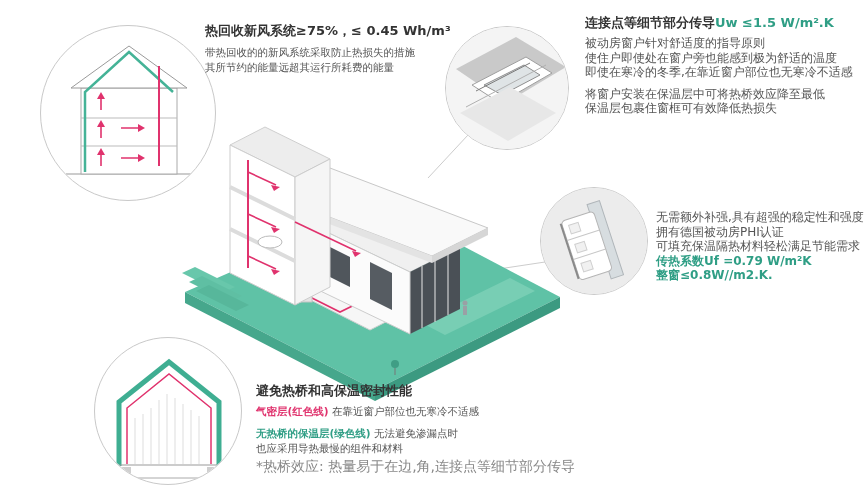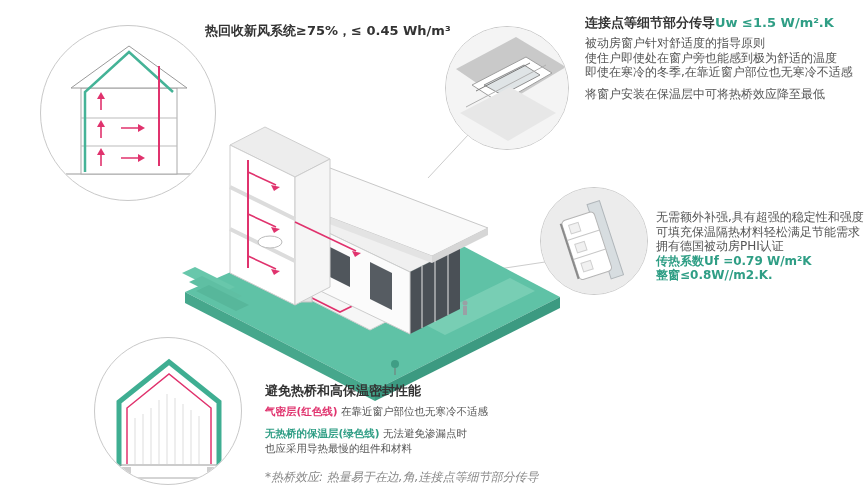--- a/index.html
+++ b/index.html
@@ -13,21 +13,21 @@
     background:#ffffff;overflow:hidden;box-sizing:border-box;z-index:2;
   }
   .txt{position:absolute;z-index:3;}
   .blk-title{font-size:13px;font-weight:bold;color:#333;line-height:17px;}
   .body{font-size:10.5px;line-height:15px;color:#555;}
   .body-sm{font-size:12px;line-height:14.5px;color:#555;white-space:nowrap;}
   .t-teal-b{color:#2f9e85;font-weight:bold;}
   .t-red{color:#e0326d;}
   .t-red-b{color:#e0326d;font-weight:bold;text-align:center;}
   .gap{height:7px;}
-  .footnote{font-size:12px;color:#888;margin-top:14px;font-style:italic;}
+  .footnote{font-size:14px;color:#888;margin-top:3px;}
   #bg-lines{position:absolute;left:0;top:0;z-index:0;}
   #house-svg{position:absolute;left:170px;top:72px;z-index:1;}
 </style>
 </head>
 <body>
 
 <div id="stage">
 
   <svg id="bg-lines" width="865" height="492">
     <line x1="468" y1="135" x2="428" y2="178" stroke="#cccccc" stroke-width="1"></line>
@@ -178,46 +178,51 @@
       <polyline points="24,128 24,64 74,24 124,64 124,128" fill="none" stroke="#3fae92" stroke-width="5"></polyline>
       <polyline points="32,126 32,70 74,36 116,70 116,126" fill="none" stroke="#e0326d" stroke-width="1.5"></polyline>
       <line x1="24" y1="127" x2="124" y2="127" stroke="#999999"></line>
       <rect x="18" y="129" width="18" height="9" fill="#cfcfcf"></rect>
       <rect x="112" y="129" width="18" height="9" fill="#cfcfcf"></rect>
     </svg>
   </div>
 
   <div class="txt" style="left:205px;top:22px;width:370px;">
     <div class="blk-title">热回收新风系统≥75%，≤ 0.45 Wh/m³</div>
+    <div class="body" style="margin-top:6px;">
+      <div>带热回收的的新风系统采取防止热损失的措施</div>
+      <div>其所节约的能量远超其运行所耗费的能量</div>
+    </div>
   </div>
 
   <div class="txt" style="left:585px;top:14px;width:276px;">
     <div class="blk-title">
       <span>连接点等细节部分传导</span><span class="t-teal-b">Uw ≤1.5 W/m².K</span>
     </div>
     <div class="body-sm" style="margin-top:5px;">
       <div>被动房窗户针对舒适度的指导原则</div>
       <div>使住户即使处在窗户旁也能感到极为舒适的温度</div>
       <div>即使在寒冷的冬季,在靠近窗户部位也无寒冷不适感</div>
       <div class="gap"></div>
       <div>将窗户安装在保温层中可将热桥效应降至最低</div>
+      <div>保温层包裹住窗框可有效降低热损失</div>
     </div>
   </div>
 
   <div class="txt" style="left:656px;top:210px;width:206px;">
     <div class="body-sm">
       <div>无需额外补强,具有超强的稳定性和强度</div>
+      <div>拥有德国被动房PHI认证</div>
       <div>可填充保温隔热材料轻松满足节能需求</div>
-      <div>拥有德国被动房PHI认证</div>
       <div class="t-teal-b">传热系数Uf =0.79 W/m²K</div>
       <div class="t-teal-b">整窗≤0.8W//m2.K.</div>
     </div>
   </div>
 
-  <div class="txt" style="left:265px;top:382px;width:340px;">
+  <div class="txt" style="left:256px;top:382px;width:340px;">
     <div class="blk-title">避免热桥和高保温密封性能</div>
     <div class="body" style="margin-top:5px;">
       <div>
         <span class="t-red-b">气密层(红色线)</span><span> 在靠近窗户部位也无寒冷不适感</span>
       </div>
       <div class="gap"></div>
       <div>
         <span class="t-teal-b">无热桥的保温层(绿色线)</span><span> 无法避免渗漏点时</span>
       </div>
       <div>也应采用导热最慢的组件和材料</div>

